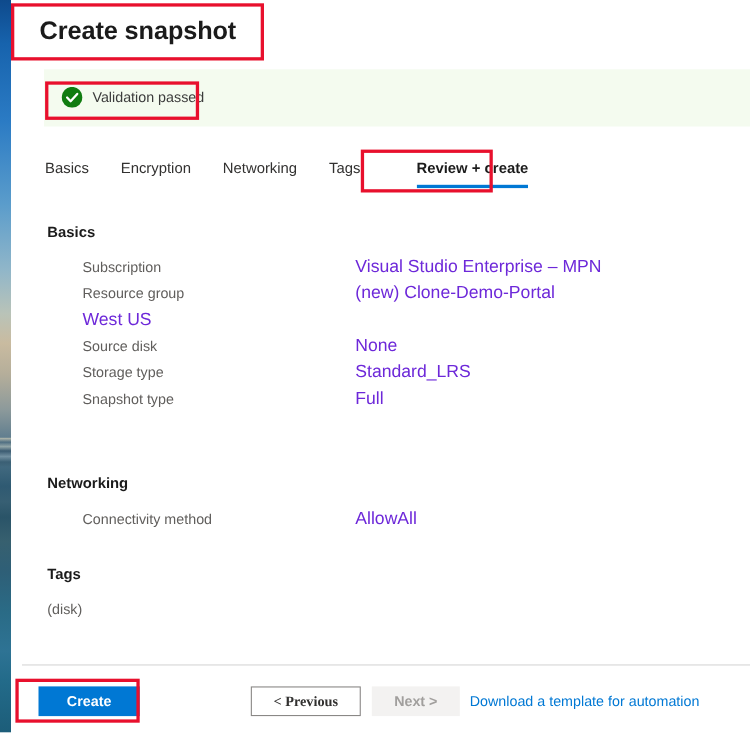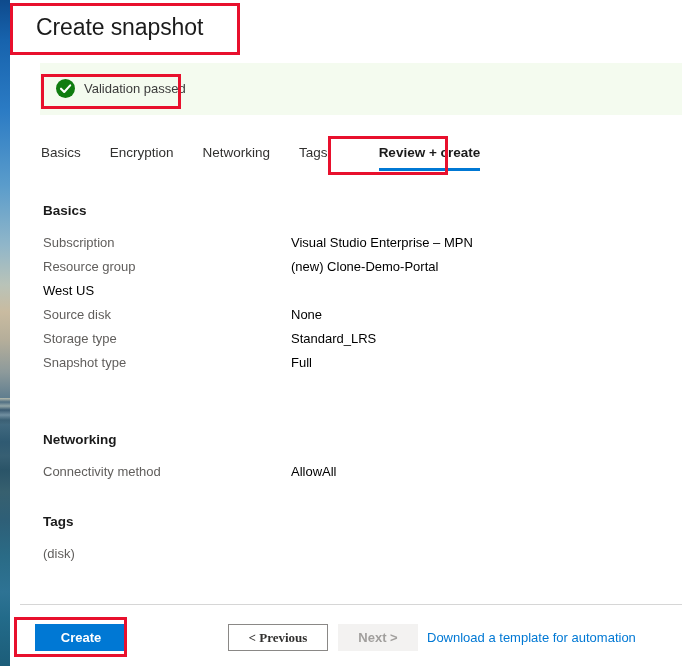--- a/index.html
+++ b/index.html
@@ -80,21 +80,21 @@
     height: 666px;
     background: #ffffff;
   }
 
   
   .page-title {
     position: absolute;
     left: 26px;
     top: 12px;
     font-size: 23px;
-    font-weight: 400;
+    font-weight: 700;
     color: #1b1b1b;
     letter-spacing: -0.1px;
     line-height: 30px;
     white-space: nowrap;
   }
 
   
   .validation-banner {
     position: absolute;
     left: 30px;
@@ -168,31 +168,32 @@
     font-size: 13.5px;
     font-weight: 600;
     color: #1b1b1b;
     line-height: 19px;
     margin-bottom: 11px;
   }
   .kv-row {
     display: flex;
     line-height: 24px;
     height: 24px;
+    margin-left: 32px;
   }
   .kv-key {
     width: 248px;
     flex: none;
     font-size: 13px;
     color: #605e5c;
     white-space: nowrap;
   }
   .kv-val {
-    font-size: 13px;
-    color: #000000;
+    font-size: 16px;
+    color: #6d28d9;
     white-space: nowrap;
   }
   .plain-note {
     font-size: 13px;
     color: #605e5c;
     line-height: 24px;
   }
 
   #section-basics     { top: 201px; }
   #section-networking { top: 430px; }

